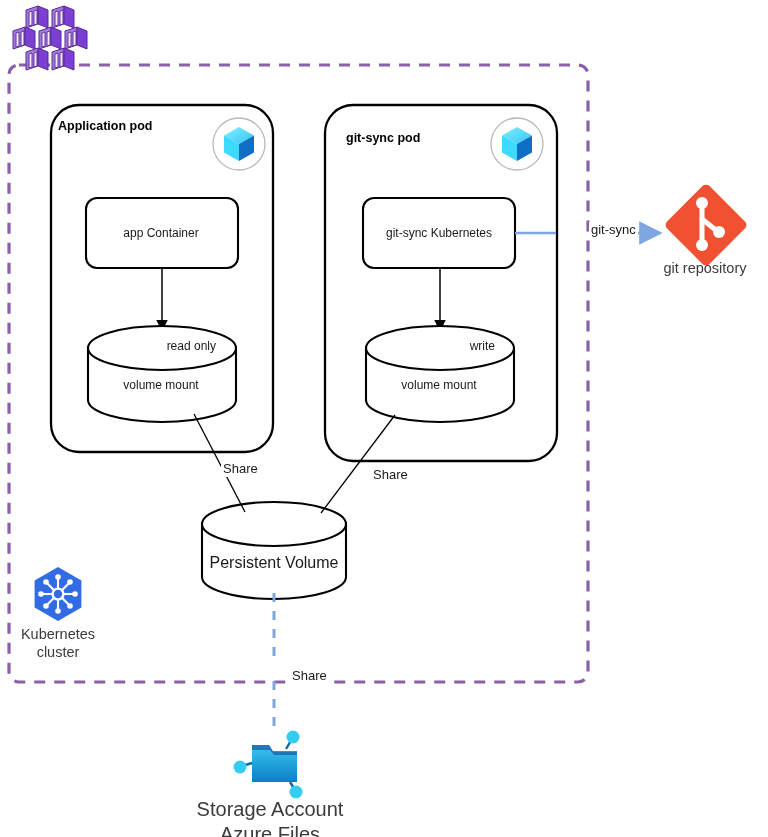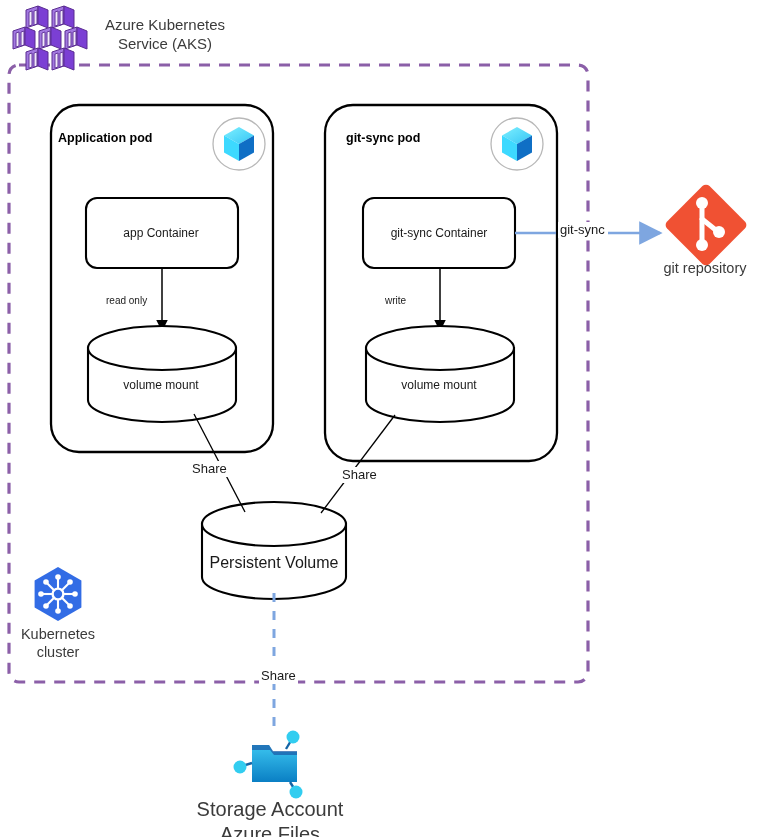--- a/index.html
+++ b/index.html
@@ -35,45 +35,47 @@
     width: 180px;
     left: 75px;
     top: 16px;
   }
   .lbl-pod-title {
     font-size: 12.5px;
     font-weight: bold;
     color: #000;
     text-align: left;
   }
-  .lbl-app-pod { left: 58px; top: 131px; }
+  .lbl-app-pod { left: 58px; top: 119px; }
   .lbl-gitsync-pod { left: 334px; top: 131px; margin-left: 12px; }
   .lbl-box {
     font-size: 12px;
     color: #1a1a1a;
     width: 160px;
     text-align: center;
   }
   .lbl-app-container { left: 81px; top: 226px; }
   .lbl-gitsync-container { left: 359px; top: 226px; }
   .lbl-vm-left { left: 81px; top: 378px; }
   .lbl-vm-right { left: 359px; top: 378px; }
   .lbl-small {
-    font-size: 10px;
+    font-size: 12px;
     color: #1a1a1a;
     width: 110px;
-    text-align: left;
+    text-align: right;
+    margin-top: 44px;
   }
   .lbl-readonly { left: 106px; top: 295px; }
   .lbl-write { left: 385px; top: 295px; }
   .lbl-edge {
     font-size: 13px;
     color: #1a1a1a;
     background: #ffffff;
     padding: 0 2px;
+    margin-left: 31px;
   }
   .lbl-share1 { left: 190px; top: 461px; }
   .lbl-share2 { left: 340px; top: 467px; }
   .lbl-gitsync-edge { left: 558px; top: 222px; }
   .lbl-sync { left: 259px; top: 668px; }
   .lbl-pv {
     font-size: 16px;
     color: #1a1a1a;
     width: 160px;
     left: 194px;
@@ -275,28 +277,26 @@
         <line x1="12" y1="-14" x2="18" y2="-24"></line>
         <line x1="16" y1="19" x2="21" y2="27"></line>
       </g>
       <circle cx="-34" cy="4" r="6.5" fill="#32CDF0"></circle>
       <circle cx="19" cy="-26" r="6.5" fill="#32CDF0"></circle>
       <circle cx="22" cy="29" r="6.5" fill="#32CDF0"></circle>
     </g>
 
   </svg>
 
-  <div class="lbl lbl-aks">Azure Kubernetes
-Service (AKS)</div>
 
   <div class="lbl lbl-pod-title lbl-app-pod">Application pod</div>
   <div class="lbl lbl-pod-title lbl-gitsync-pod">git-sync pod</div>
 
   <div class="lbl lbl-box lbl-app-container">app Container</div>
-  <div class="lbl lbl-box lbl-gitsync-container">git-sync Container</div>
+  <div class="lbl lbl-box lbl-gitsync-container">git-sync Kubernetes</div>
 
   <div class="lbl lbl-small lbl-readonly">read only</div>
   <div class="lbl lbl-small lbl-write">write</div>
 
   <div class="lbl lbl-box lbl-vm-left">volume mount</div>
   <div class="lbl lbl-box lbl-vm-right">volume mount</div>
 
   <div class="lbl lbl-edge lbl-share1">Share</div>
   <div class="lbl lbl-edge lbl-share2">Share</div>
 

